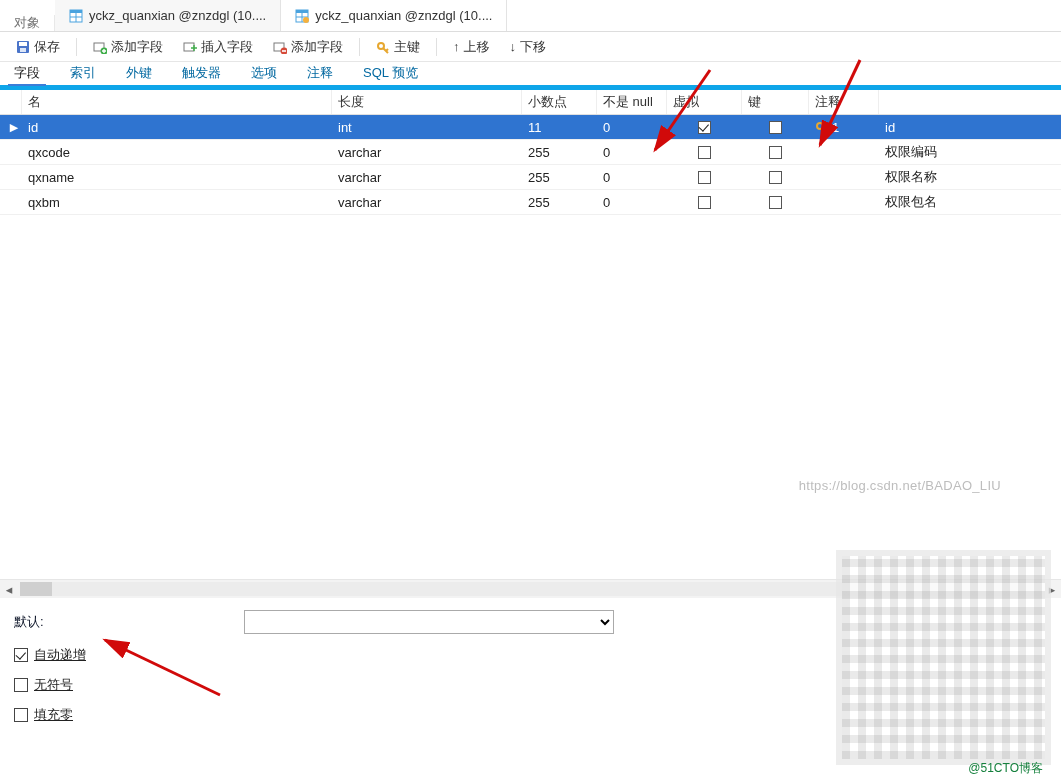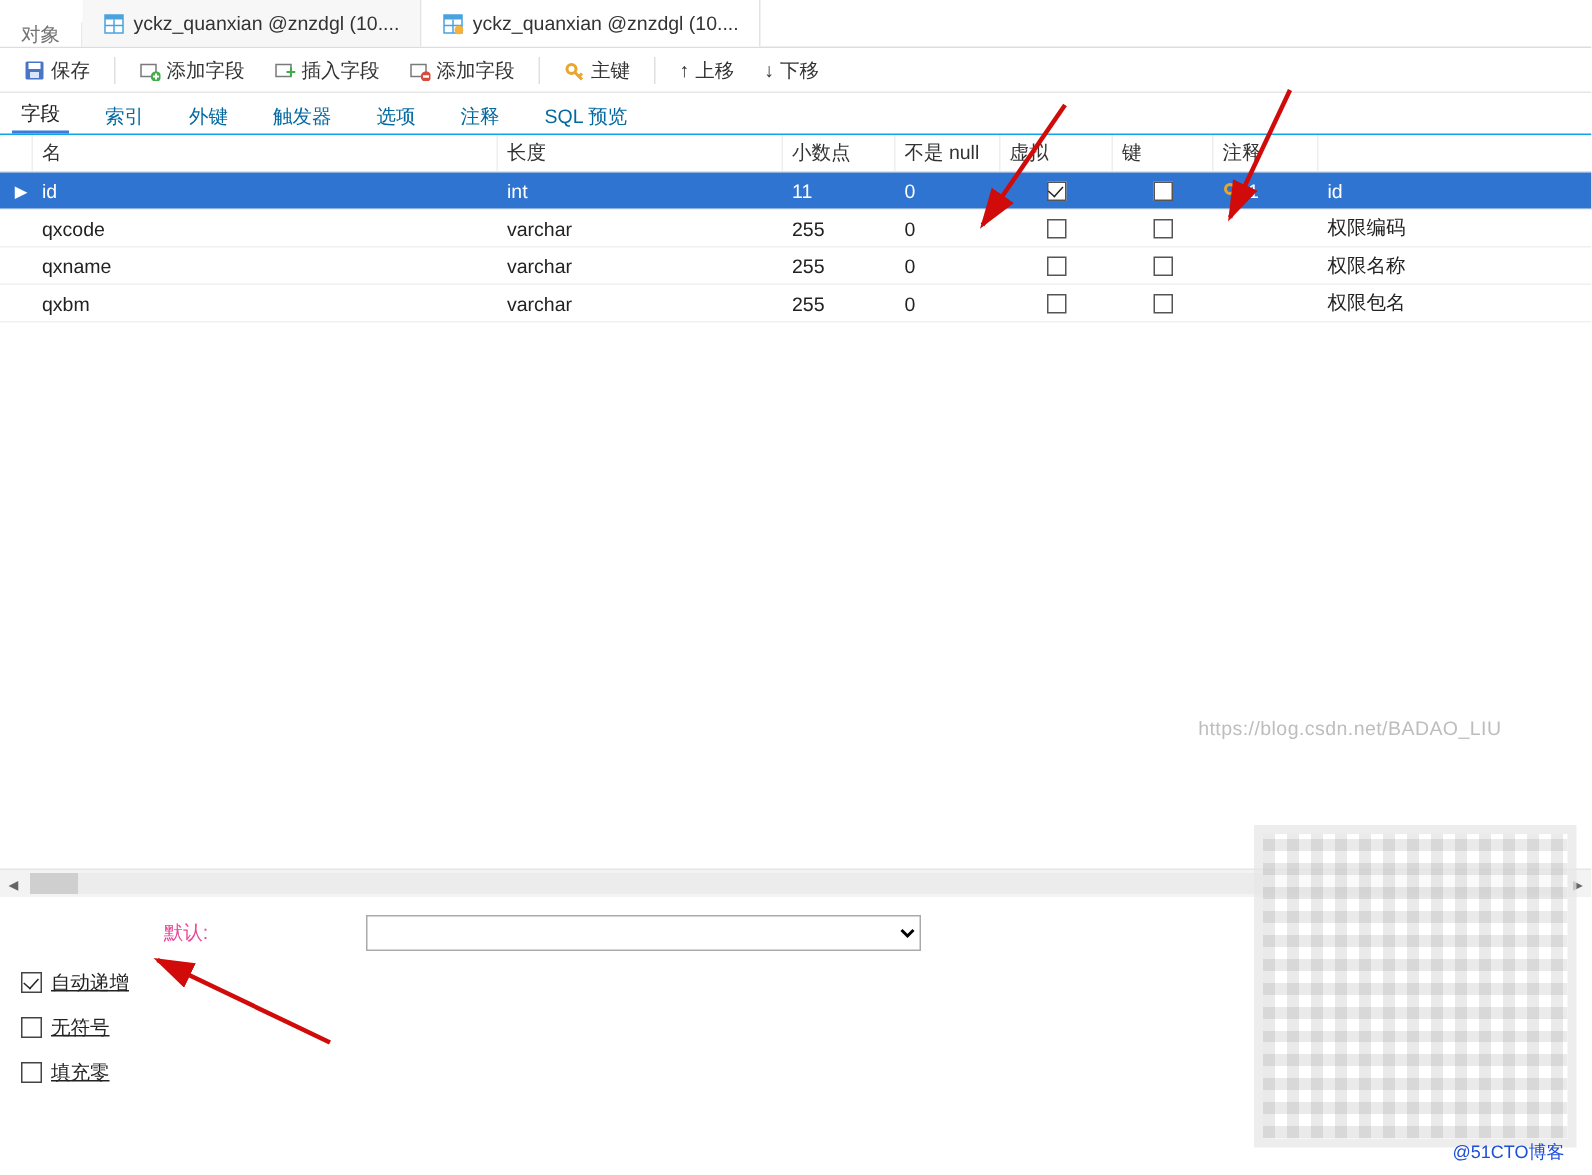--- a/index.html
+++ b/index.html
@@ -51,23 +51,23 @@
     padding: 2px 8px;
     cursor: pointer;
     border-radius: 2px;
     color:#333;
   }
   .tsep { width:1px; height:18px; background:#e0e0e0; margin:0 4px; }
   .ico { display:inline-flex; align-items:center; justify-content:center; }
   
   .subtabs {
     display: flex;
-    align-items: flex-end;
+    align-items: flex-start;
     height: 28px;
-    border-bottom: 1px solid #0ea5e9;
+    border-bottom: 5px solid #0ea5e9;
     padding: 0 8px;
     gap: 18px;
   }
   .subtab { padding: 2px 6px; cursor:pointer; color:#0369a1; }
   .subtab.active { font-weight: normal; border-bottom: 2px solid #3b7dd8; color:#1a1a1a; }
   
   .grid-wrap { position:relative; height: 490px; border-bottom:1px solid #e6e6e6; }
   .grid-header, .grid-row {
     display: grid;
     grid-template-columns: 22px 310px 190px 75px 70px 75px 67px 70px 170px;
@@ -91,29 +91,29 @@
   .rowptr { color:#222; font-size:11px; text-align:center;}
   .grid-row.selected .rowptr { color:#fff; }
   
   .hscroll { height:18px; background:#f3f3f3; display:flex; align-items:center; }
   .hscroll .btn { width:18px; height:18px; display:flex; align-items:center; justify-content:center; color:#666; cursor:pointer;}
   .hscroll .track { flex:1; height:14px; background:#ececec; margin:0 2px; position:relative; }
   .hscroll .thumb { position:absolute; left:0; top:0; height:100%; width:32px; background:#cfcfcf; }
   
   .props { padding:12px 14px 8px 14px; }
   .proprow { display:flex; align-items:center; gap:10px; margin-bottom:12px; }
-  .proprow label { width:220px; color:#ec4899;text-align:center; }
+  .proprow label { width:220px; color:#0f172a; }
   .proprow select { width:370px; height:24px; border:1px solid #aaa; background:#fff; }
   .chkline { display:flex; align-items:center; gap:6px; margin-bottom:12px;text-decoration:underline; }
   .chkline .chk { width:14px; height:14px; border:1px solid #444; }
   
   .arrow { position:absolute; pointer-events:none; }
   
   .watermark { position:absolute; right:60px; bottom:290px; color:#bdbdbd; font-size:13px; font-family:Arial; letter-spacing:0.3px; }
-  .attribution { position:absolute; right:18px; bottom:6px; color:#1d4ed8; font-size:12px; }
+  .attribution { position:absolute; right:18px; bottom:6px; color:#15803d; font-size:12px; }
   
   .qr {
     position:absolute; right:10px; bottom:18px; width:215px; height:215px;
     background:
       repeating-linear-gradient(0deg,#e4e4e4 0 8px,#fff 8px 16px),
       repeating-linear-gradient(90deg,#e4e4e4 0 8px,#fff 8px 16px);
     background-blend-mode: multiply;
     opacity:0.75;
     border:6px solid #e7e7e7;
   }

